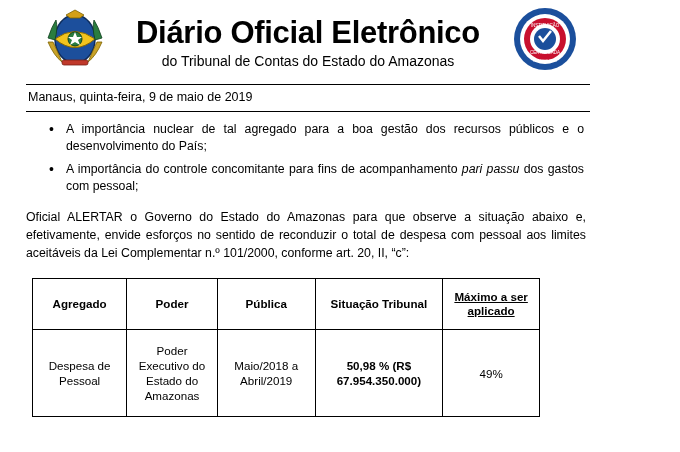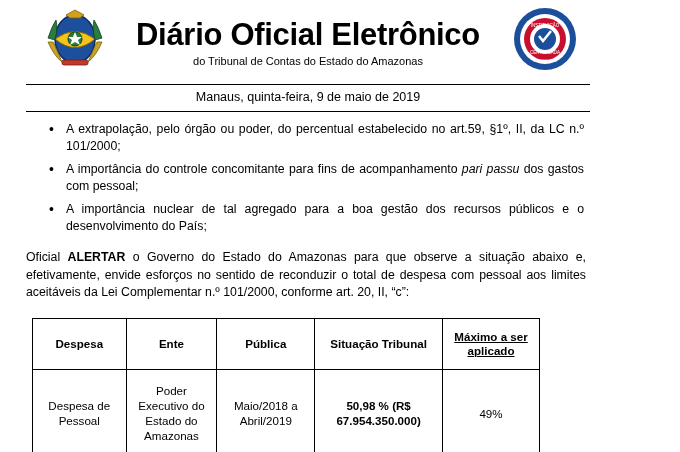--- a/index.html
+++ b/index.html
@@ -50,36 +50,36 @@
     width: 100%;
   }
   .main-title {
     font-size: 31px;
     font-weight: bold;
     letter-spacing: -0.3px;
     line-height: 1.05;
     white-space: nowrap;
   }
   .sub-title {
-    font-size: 11px;
+    font-size: 14px;
     margin-top: 3px;
     white-space: nowrap;
   }
 
   .rule {
     border: 0;
     border-top: 1px solid #000;
     margin: 2px 0 0 0;
   }
   .rule.thin { border-top: 1px solid #000; }
 
   
   .issue-line {
     display: flex;
-    justify-content: center;
+    justify-content: flex-start;
     align-items: center;
     font-size: 12.5px;
     padding: 5px 2px 5px 2px;
   }
 
   
   .body {
     padding-top: 9px;
     font-size: 12.3px;
     line-height: 1.38;
@@ -104,21 +104,21 @@
   }
   .it { font-style: italic; }
 
   .para {
     margin-top: 14px;
     text-align: justify;
     font-size: 12.3px;
     line-height: 1.45;
     padding-right: 4px;
   }
-  .para b { font-weight: bold; }
+  .para b { font-weight: normal; }
 
   
   .table-wrap {
     margin-top: 16px;
     padding-left: 6px;
   }
   table.data {
     border-collapse: collapse;
     width: 508px;
     font-size: 11.6px;
@@ -191,37 +191,36 @@
 
   <div class="issue-line">
     <span>Manaus, quinta-feira, 9 de maio de 2019</span>
   </div>
 
   <hr class="rule thin">
 
   <div class="body">
 
     <ul class="bullets">
-      <li>A extrapolação, pelo órgão ou poder, do percentual estabelecido no art.59, §1º, II, da LC n.º 101/2000;</li>
+      <li>A importância nuclear de tal agregado para a boa gestão dos recursos públicos e o desenvolvimento do País;</li>
       <li>
         <span>A importância do controle concomitante para fins de acompanhamento </span><span class="it">pari passu</span><span> dos gastos com pessoal;</span>
       </li>
-      <li>A importância nuclear de tal agregado para a boa gestão dos recursos públicos e o desenvolvimento do País;</li>
     </ul>
 
     <div class="para">
       <span>Oficial </span><b>ALERTAR</b><span> o Governo do Estado do Amazonas para que observe a situação abaixo e, efetivamente, envide esforços no sentido de reconduzir o total de despesa com pessoal aos limites aceitáveis da Lei Complementar n.º 101/2000, conforme art. 20, II, “c”:</span>
     </div>
 
     <div class="table-wrap">
       <table class="data">
         <thead>
           <tr>
-            <th class="col-agregado">Despesa</th>
-            <th class="col-ente">Ente</th>
+            <th class="col-agregado">Agregado</th>
+            <th class="col-ente">Poder</th>
             <th class="col-periodo">Pública</th>
             <th class="col-situacao">Situação Tribunal</th>
             <th class="col-maximo">Máximo a ser aplicado</th>
           </tr>
         </thead>
         <tbody>
           <tr>
             <td>Despesa de Pessoal</td>
             <td>Poder Executivo do Estado do Amazonas</td>
             <td>Maio/2018 a Abril/2019</td>

